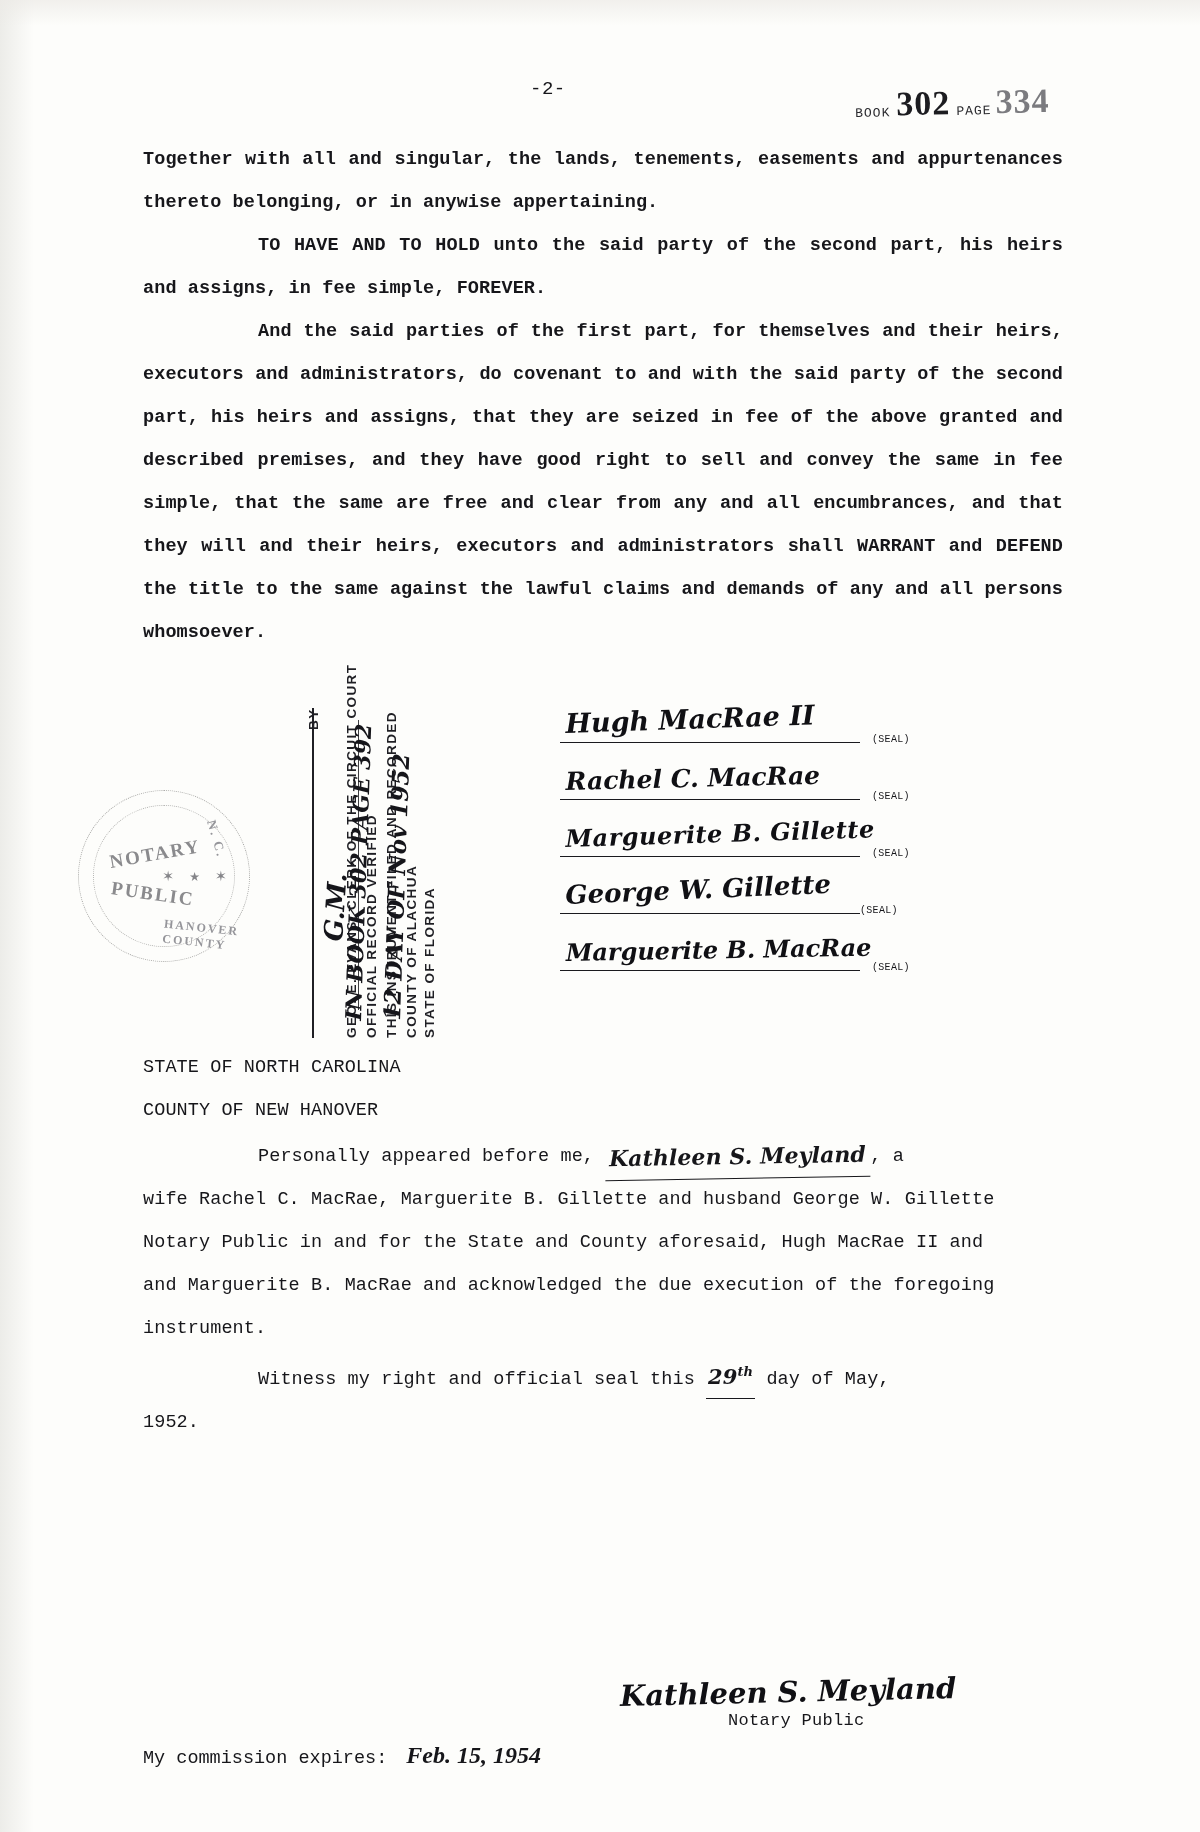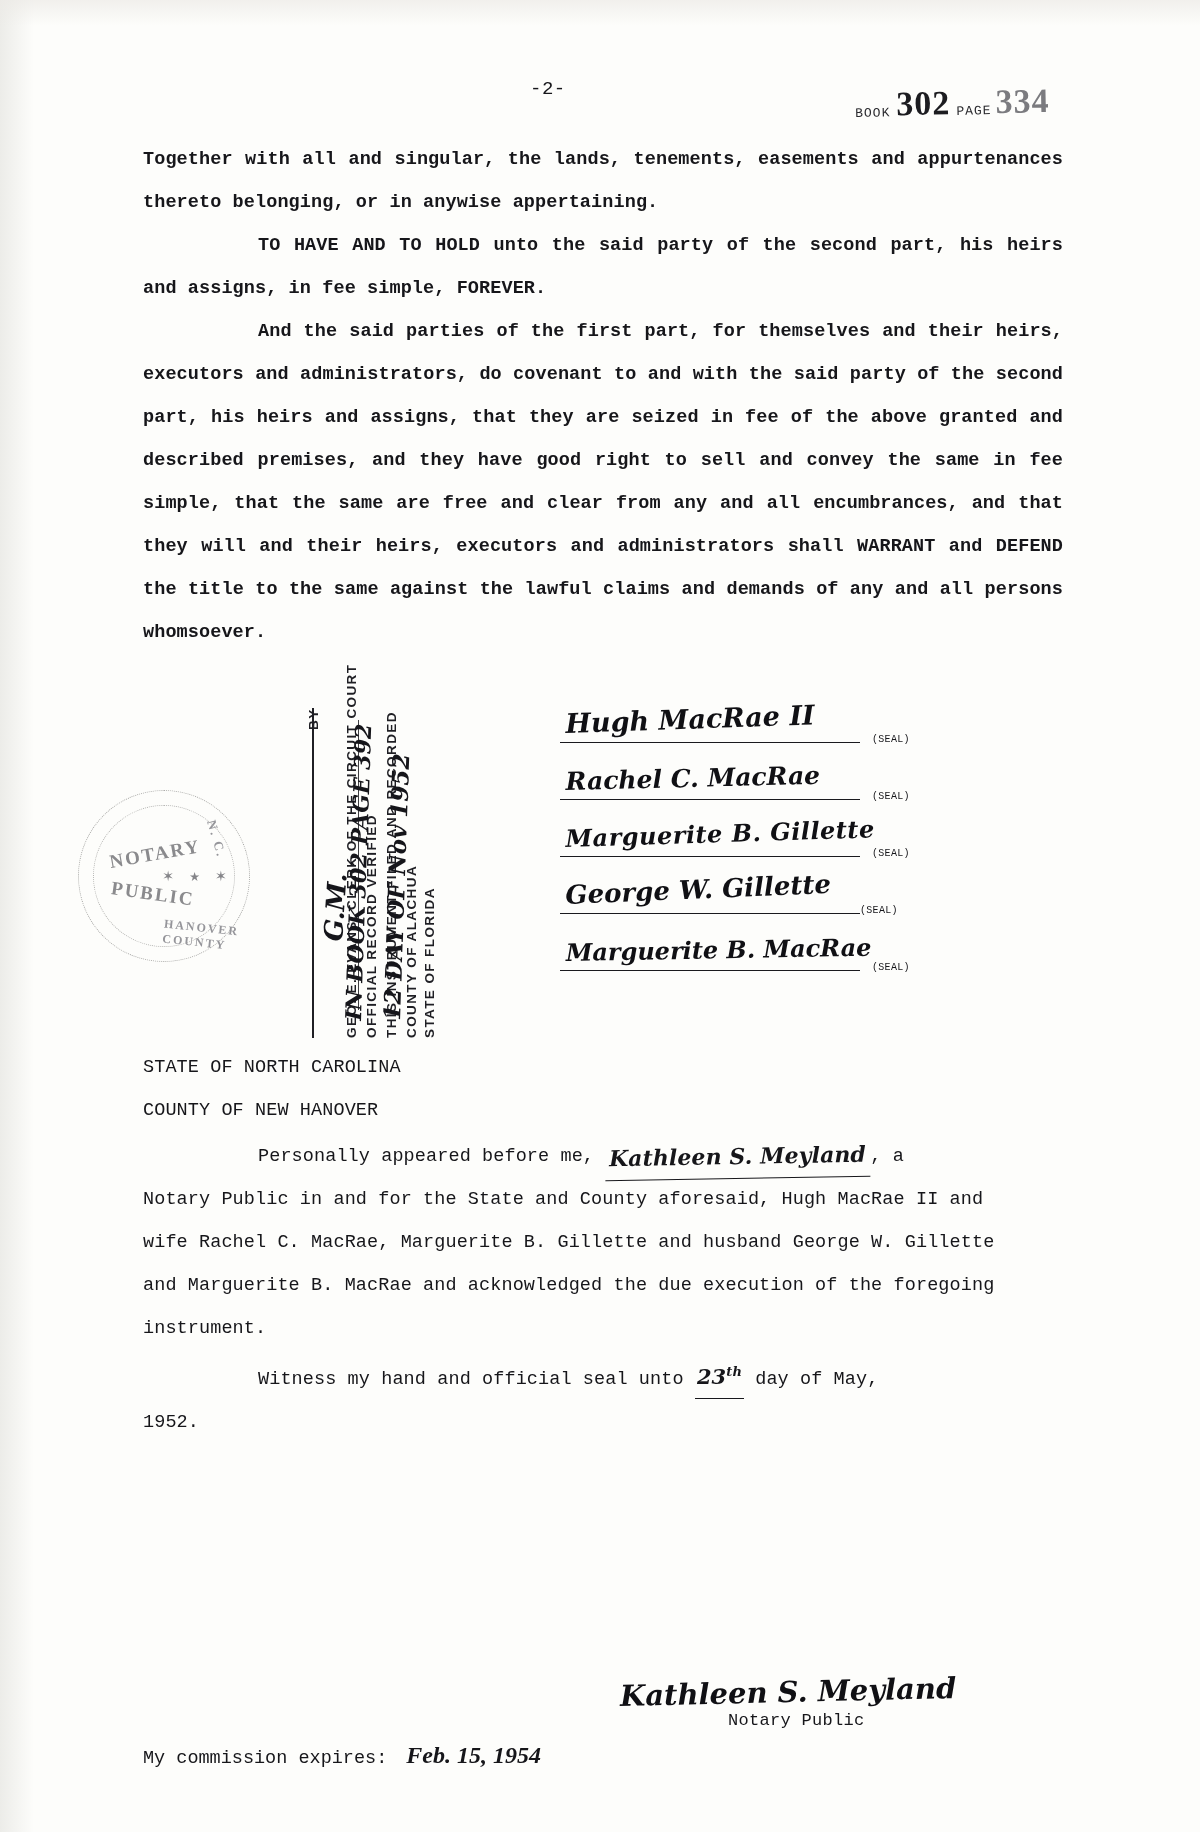--- a/index.html
+++ b/index.html
@@ -390,27 +390,27 @@
     </div>
   </div>
 
   <div class="ack">
     <div class="line">STATE OF NORTH CAROLINA</div>
     <div class="line">COUNTY   OF   NEW HANOVER</div>
     <div class="line">
       <span style="display:inline-block;width:115px"></span><span>Personally appeared before me,</span>
       <span class="hand-inline">Kathleen S. Meyland</span><span>, a</span>
     </div>
+    <div class="line">wife Rachel C. MacRae, Marguerite B. Gillette and husband George W. Gillette</div>
     <div class="line">Notary Public in and for the State and County aforesaid, Hugh MacRae II and</div>
-    <div class="line">wife Rachel C. MacRae, Marguerite B. Gillette and husband George W. Gillette</div>
     <div class="line">and Marguerite B. MacRae and acknowledged the due execution of the foregoing</div>
     <div class="line">instrument.</div>
     <div class="line">
-      <span style="display:inline-block;width:115px"></span><span>Witness my hand and official seal unto</span>
-      <span class="hand-small"><span>23</span><sup>th</sup></span>
+      <span style="display:inline-block;width:115px"></span><span>Witness my right and official seal this</span>
+      <span class="hand-small"><span>29</span><sup>th</sup></span>
       <span>day of May,</span>
     </div>
     <div class="line">1952.</div>
   </div>
 
   <div class="notary-sign-block">
     <span class="notary-sign">Kathleen S. Meyland</span>
     <div class="notary-label">Notary Public</div>
   </div>
 

